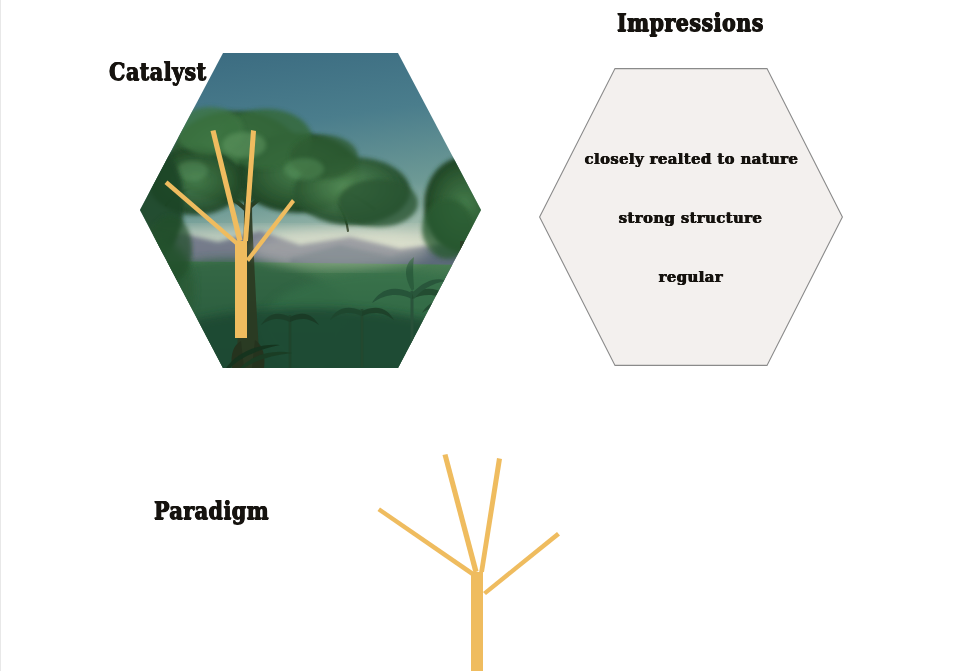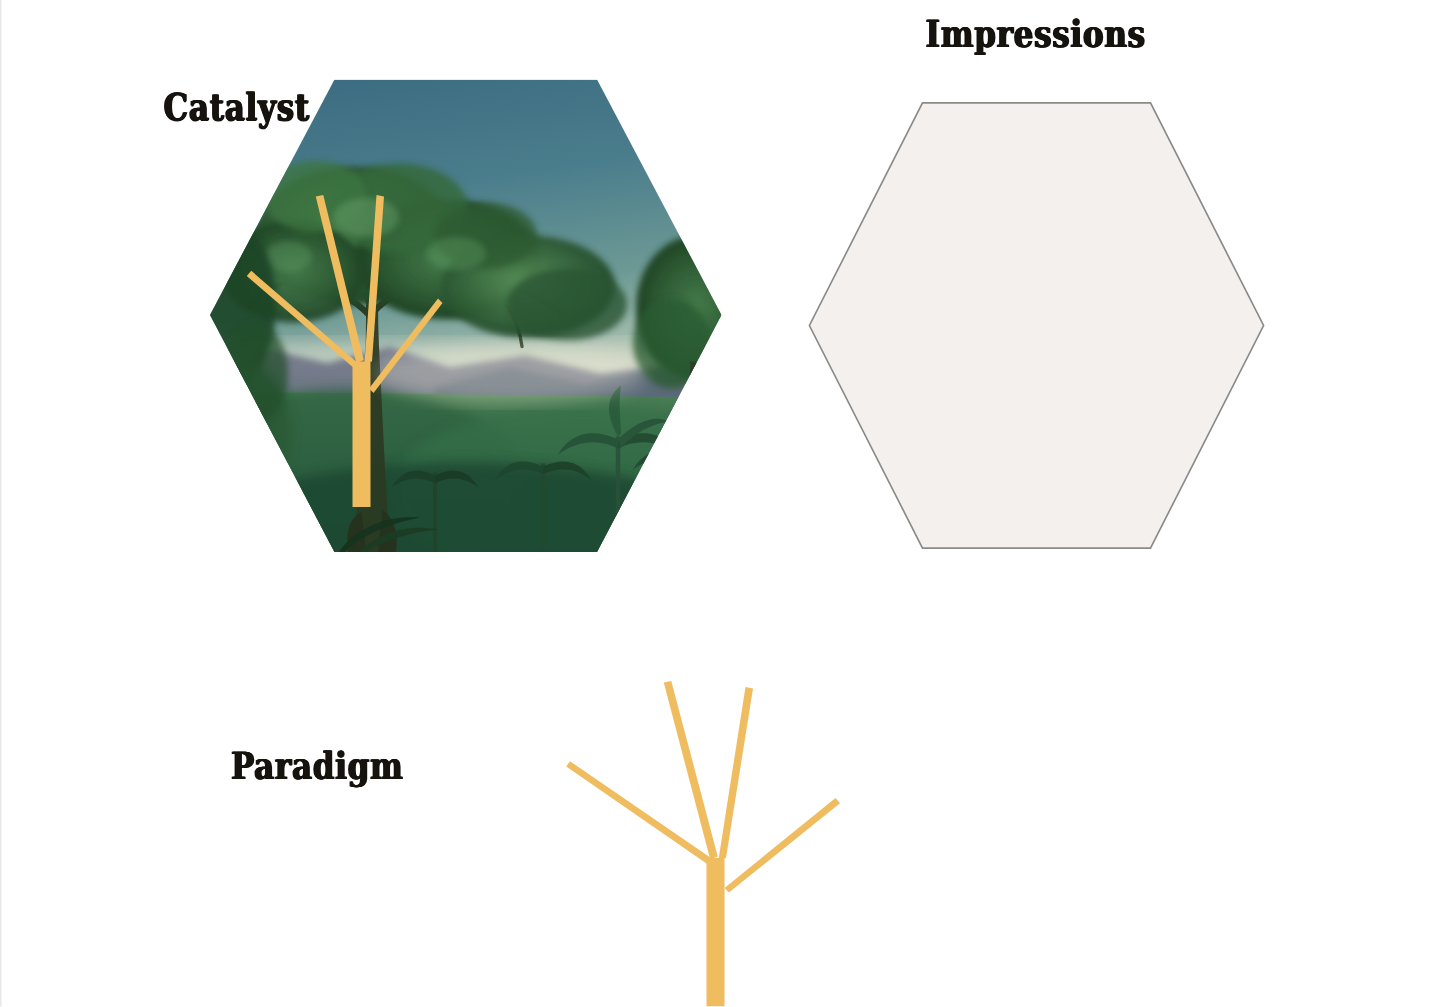--- a/index.html
+++ b/index.html
@@ -250,20 +250,25 @@
       </g>
     </svg>
   </div>
 
   <div class="hex" id="hex-impressions" style="left:538px; top:68px;">
     <svg width="304" height="298" viewBox="0 0 304 298">
       <polygon points="76,0.6 228,0.6 303.4,149 228,297.4 76,297.4 0.6,149" fill="#f3f0ee" stroke="#8a8a8a" stroke-width="1.1"></polygon>
     </svg>
   </div>
 
+  <div class="hex-text-layer">
+    <div class="hex-line gothic l1">closely realted to nature</div>
+    <div class="hex-line gothic l2">strong structure</div>
+    <div class="hex-line gothic l3">regular</div>
+  </div>
 
   <div class="hex" id="paradigm-diagram" style="left:360px; top:440px;">
     <svg width="240" height="231" viewBox="0 0 240 231">
 
       <rect class="trunk" x="110" y="132" width="12" height="99" fill="#efbc5f"></rect>
 
       <polygon class="branch" points="112.5,133 81.5,15 86.5,14 117.5,131" fill="#efbc5f"></polygon>
 
       <polygon class="branch" points="118,133 136,18 141,19 123,132" fill="#efbc5f"></polygon>
 

